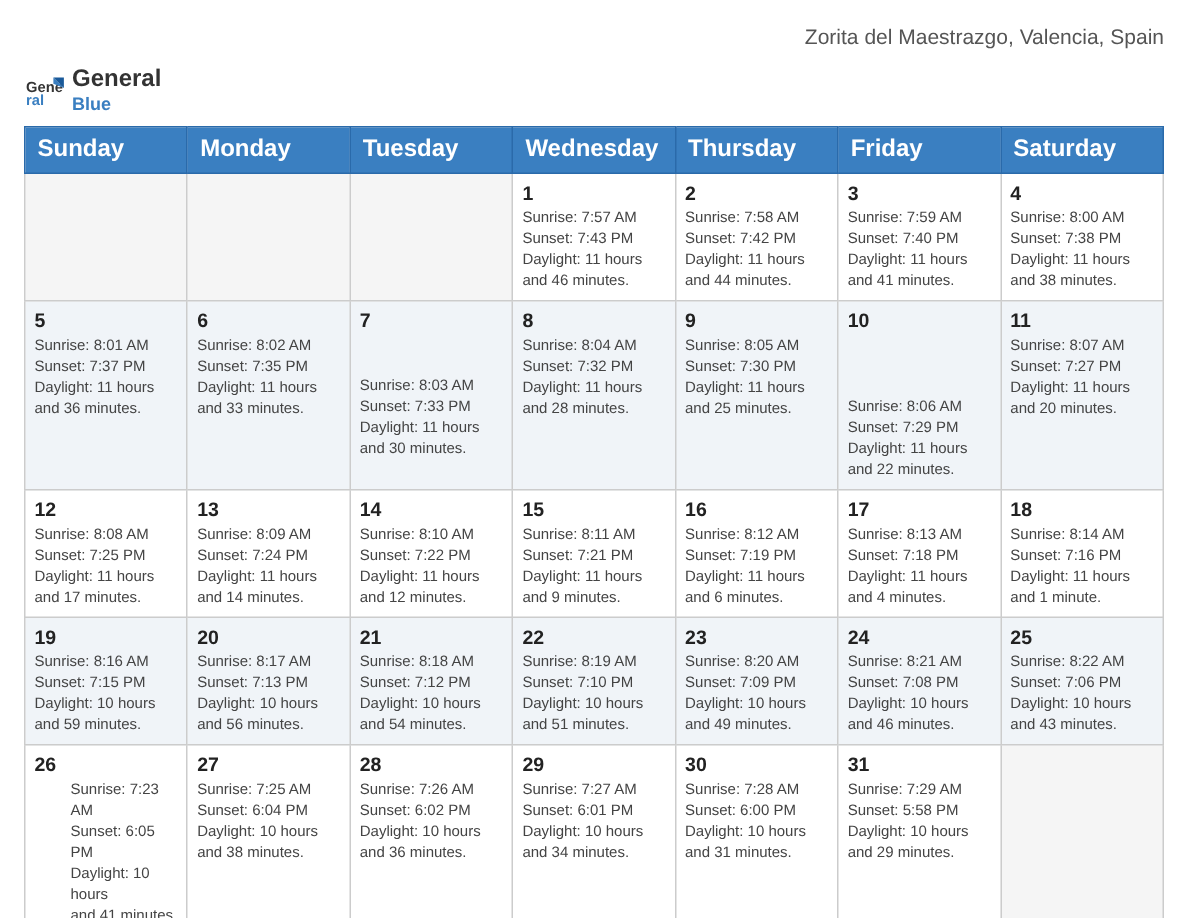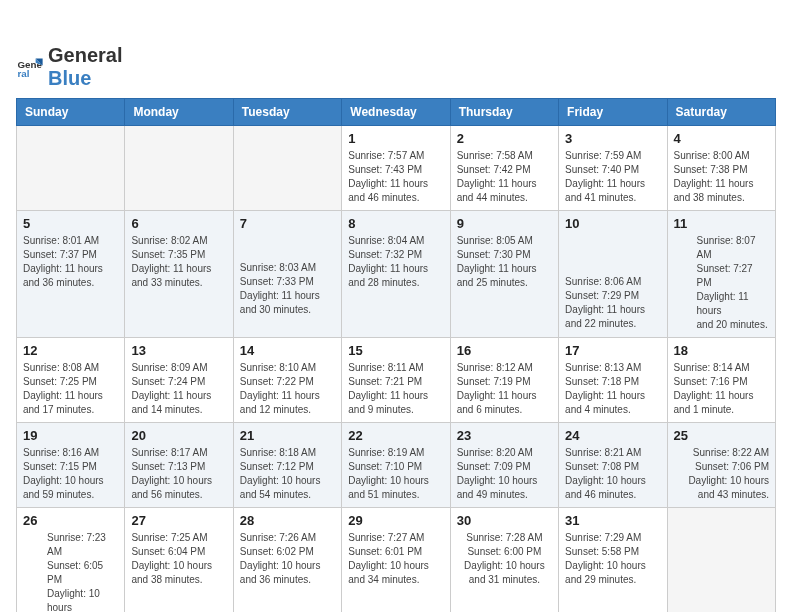--- a/index.html
+++ b/index.html
@@ -39,21 +39,21 @@
       color: #555;
     }
     .calendar {
       width: 100%;
       border-collapse: collapse;
       border: 1px solid #ccc;
     }
     .calendar th {
       background-color: #3a7fc1;
       color: #fff;
-      font-size: 12px;
+      font-size: 16px;
       font-weight: bold;
       text-align: left;
       padding: 6px 8px;
       border: 1px solid #2a6aaa;
     }
     .calendar td {
       vertical-align: top;
       border: 1px solid #ccc;
       padding: 5px 6px;
       width: calc(100% / 7);
@@ -85,25 +85,26 @@
 
 <div class="header">
   <div class="logo">
     <svg class="logo-icon" viewBox="0 0 40 40">
       <text x="2" y="22" font-size="14" font-weight="bold" fill="#333">Gene</text>
       <text x="2" y="34" font-size="14" font-weight="bold" fill="#3a7fc1">ral</text>
       <polygon points="28,8 38,18 28,14" fill="#3a7fc1"></polygon>
       <polygon points="28,8 38,8 38,18" fill="#1a5a9a"></polygon>
     </svg>
     <div>
-      <div style="font-size:20px;font-weight:bold;color:#333;">General</div>
-      <div style="font-size:20px;font-weight:bold;color:#3a7fc1;">Blue</div>
+      <div style="font-size:16px;font-weight:bold;color:#333;">General</div>
+      <div style="font-size:12px;font-weight:bold;color:#3a7fc1;">Blue</div>
     </div>
   </div>
   <div class="title-block">
+    <div class="location">Zorita del Maestrazgo, Valencia, Spain</div>
   </div>
 </div>
 
 <table class="calendar">
   <thead>
     <tr>
     <th>Sunday</th>
         <th>Monday</th>
         <th>Tuesday</th>
         <th>Wednesday</th>
@@ -184,21 +185,21 @@
         </td>
         <td>
           <div class="day-number">10</div>
           <div class="day-info" style="white-space: pre-line; margin-top: 44px;">Sunrise: 8:06 AM
 Sunset: 7:29 PM
 Daylight: 11 hours
 and 22 minutes.</div>
         </td>
         <td>
           <div class="day-number">11</div>
-          <div class="day-info" style="white-space: pre-line; margin-left: 23px;">Sunrise: 8:07 AM
+          <div class="day-info" style="white-space: pre-line;">Sunrise: 8:07 AM
 Sunset: 7:27 PM
 Daylight: 11 hours
 and 20 minutes.</div>
         </td>
       </tr>
       <tr>
         <td>
           <div class="day-number">12</div>
           <div class="day-info" style="white-space: pre-line;">Sunrise: 8:08 AM
 Sunset: 7:25 PM
@@ -286,21 +287,21 @@
         </td>
         <td>
           <div class="day-number">24</div>
           <div class="day-info" style="white-space: pre-line;">Sunrise: 8:21 AM
 Sunset: 7:08 PM
 Daylight: 10 hours
 and 46 minutes.</div>
         </td>
         <td>
           <div class="day-number">25</div>
-          <div class="day-info" style="white-space: pre-line; text-align: right;">Sunrise: 8:22 AM
+          <div class="day-info" style="white-space: pre-line;">Sunrise: 8:22 AM
 Sunset: 7:06 PM
 Daylight: 10 hours
 and 43 minutes.</div>
         </td>
       </tr>
       <tr>
         <td>
           <div class="day-number">26</div>
           <div class="day-info" style="white-space: pre-line; margin-left: 24px;">Sunrise: 7:23 AM
 Sunset: 6:05 PM
@@ -323,21 +324,21 @@
         </td>
         <td>
           <div class="day-number">29</div>
           <div class="day-info" style="white-space: pre-line;">Sunrise: 7:27 AM
 Sunset: 6:01 PM
 Daylight: 10 hours
 and 34 minutes.</div>
         </td>
         <td>
           <div class="day-number">30</div>
-          <div class="day-info" style="white-space: pre-line; text-align: center;">Sunrise: 7:28 AM
+          <div class="day-info" style="white-space: pre-line;">Sunrise: 7:28 AM
 Sunset: 6:00 PM
 Daylight: 10 hours
 and 31 minutes.</div>
         </td>
         <td>
           <div class="day-number">31</div>
           <div class="day-info" style="white-space: pre-line;">Sunrise: 7:29 AM
 Sunset: 5:58 PM
 Daylight: 10 hours
 and 29 minutes.</div>

